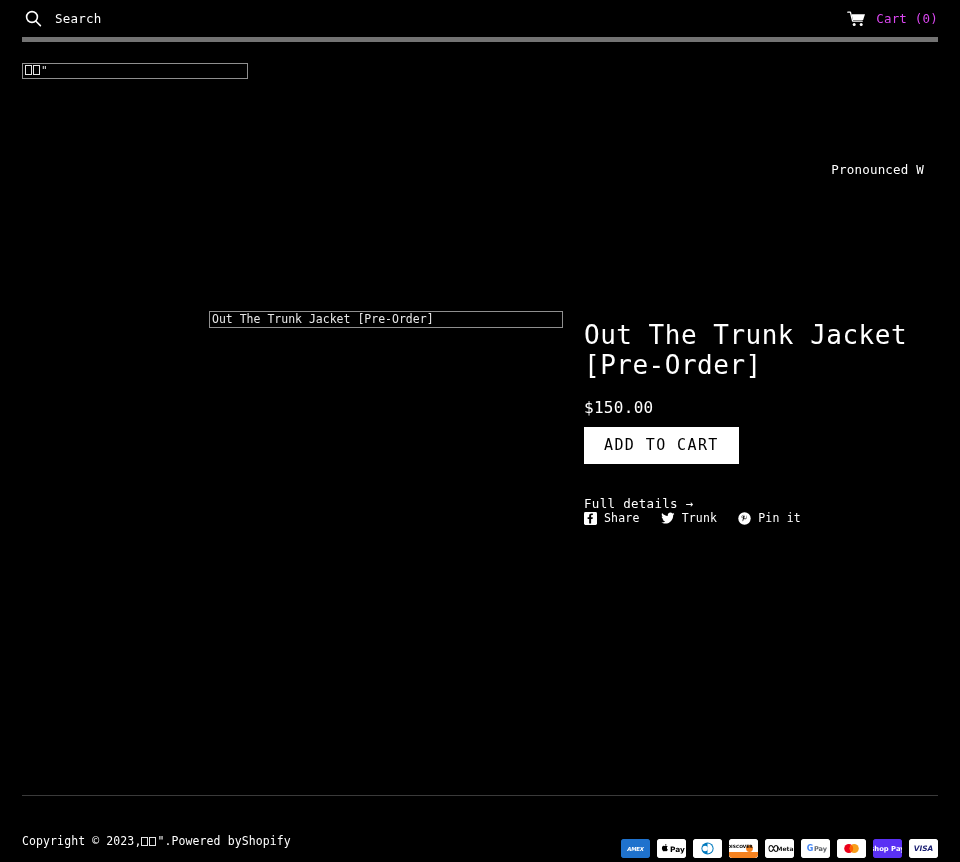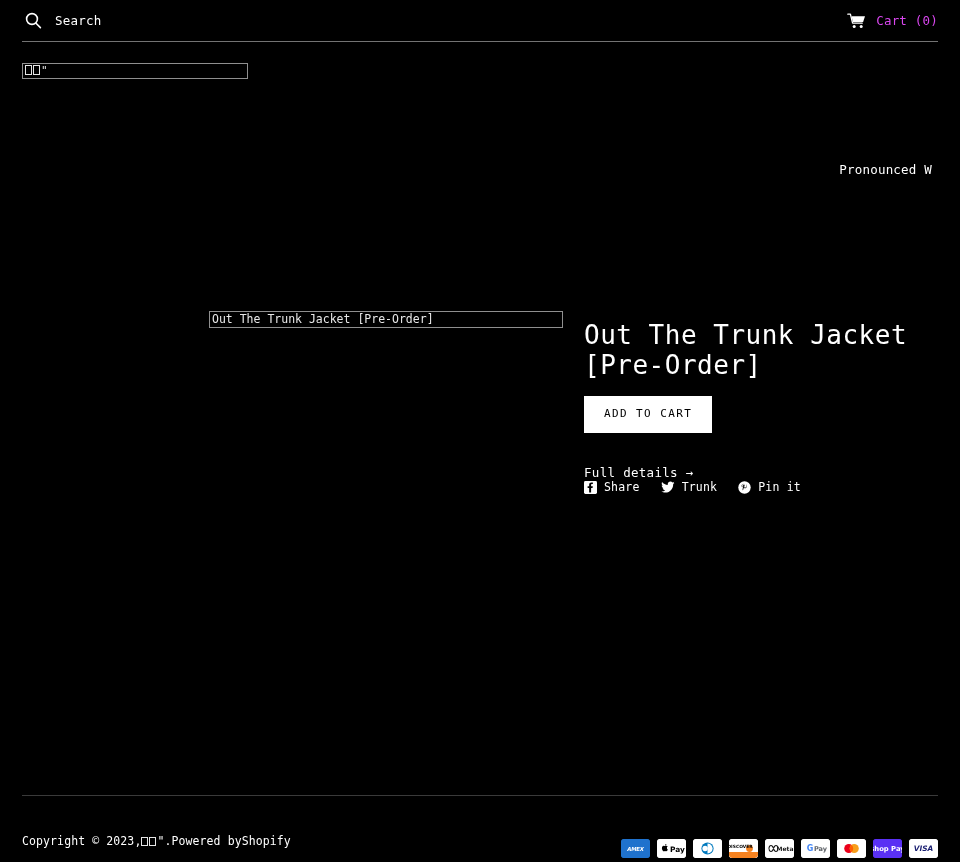--- a/index.html
+++ b/index.html
@@ -28,21 +28,21 @@
   }
   .header-inner {
     position: absolute;
     left: 22px;
     right: 22px;
     top: 0;
     height: 42px;
     display: flex;
     align-items: center;
     justify-content: space-between;
-    border-bottom: 1px solid #737373;
+    border-bottom: 5px solid #737373;
   }
   .search-group {
     display: flex;
     align-items: center;
     gap: 11px;
   }
   .search-icon-btn {
     width: 22px;
     height: 22px;
     display: flex;
@@ -109,21 +109,21 @@
     vertical-align: -1px;
   }
 
   
   .tagline {
     position: absolute;
     top: 162px;
     left: 0;
     width: 960px;
     text-align: right;
-    padding-right: 28px;
+    padding-right: 36px;
     font-size: 12.5px;
     letter-spacing: 0.2px;
     color: #ffffff;
     white-space: nowrap;
     overflow: hidden;
   }
 
   
   .product {
     position: absolute;
@@ -166,28 +166,28 @@
   }
   .product-price {
     margin: 0;
     padding-top: 18px;
     font-size: 16px;
     line-height: 20px;
     letter-spacing: 0.3px;
     color: #ffffff;
   }
   .add-to-cart {
-    margin-top: 16px;
+    margin-top: 9px;
     display: inline-block;
     background: #ffffff;
     color: #000000;
     border: none;
     padding: 11px 20px 12px 20px;
     font-family: "DejaVu Sans Mono", "Liberation Mono", monospace;
-    font-size: 11px;
+    font-size: 15px;
     letter-spacing: 1.4px;
     cursor: pointer;
     line-height: 14px;
   }
   .full-details {
     display: block;
     margin-top: 32px;
     color: #ffffff;
     text-decoration: none;
     font-size: 12.5px;
@@ -317,20 +317,21 @@
 <div class="tagline">Pronounced W</div>
 
 <div class="product">
 
   <div class="product-media">
     <span class="product-media-alt">Out The Trunk Jacket [Pre-Order]</span>
   </div>
 
   <div class="product-info">
     <h1 class="product-title">Out The Trunk Jacket [Pre-Order]</h1>
+    <p class="product-price">$150.00</p>
 
     <button class="add-to-cart">ADD TO CART</button>
 
     <a class="full-details" href="#">Full details →</a>
 
     <div class="share-row">
 
       <a class="share-item" href="#">
         <span>
           <svg width="13" height="13" viewBox="0 0 13 13" aria-hidden="true">

